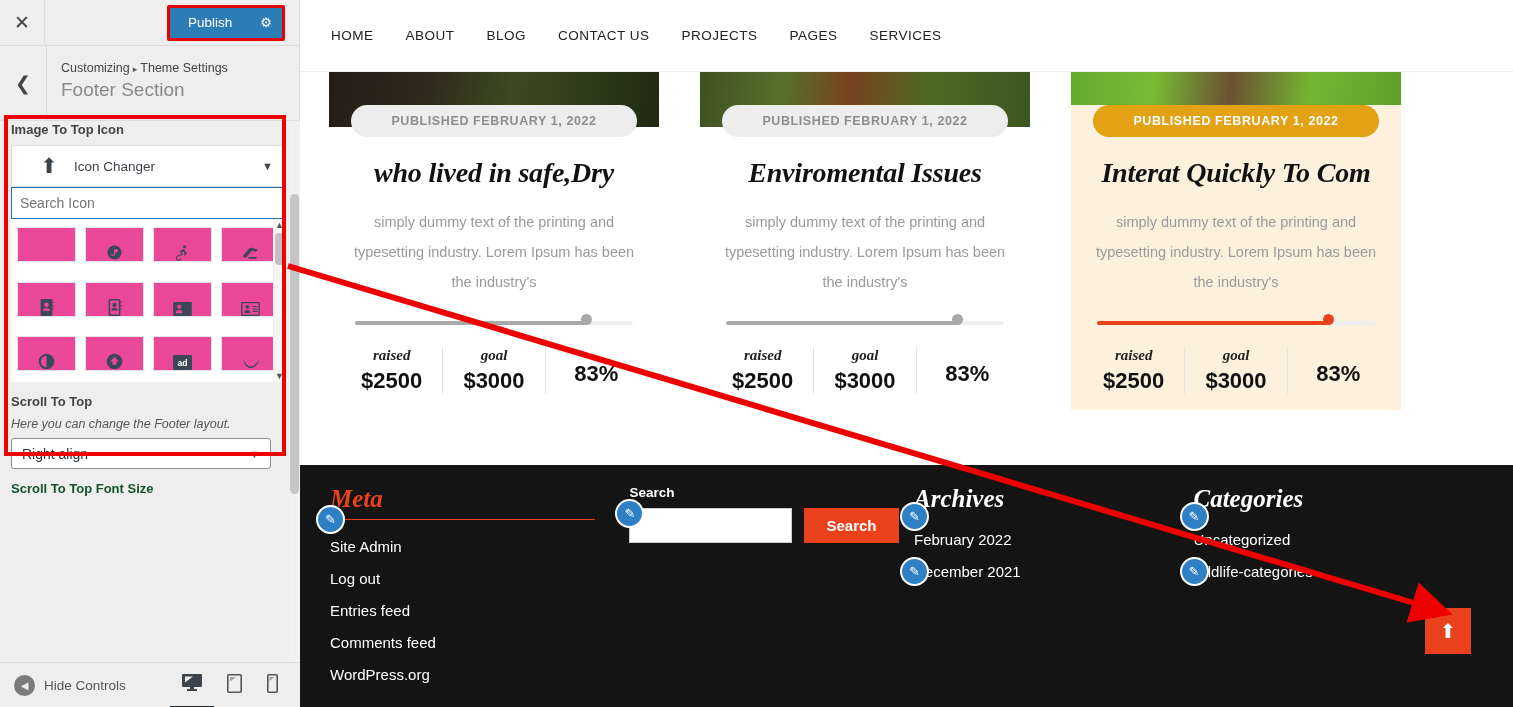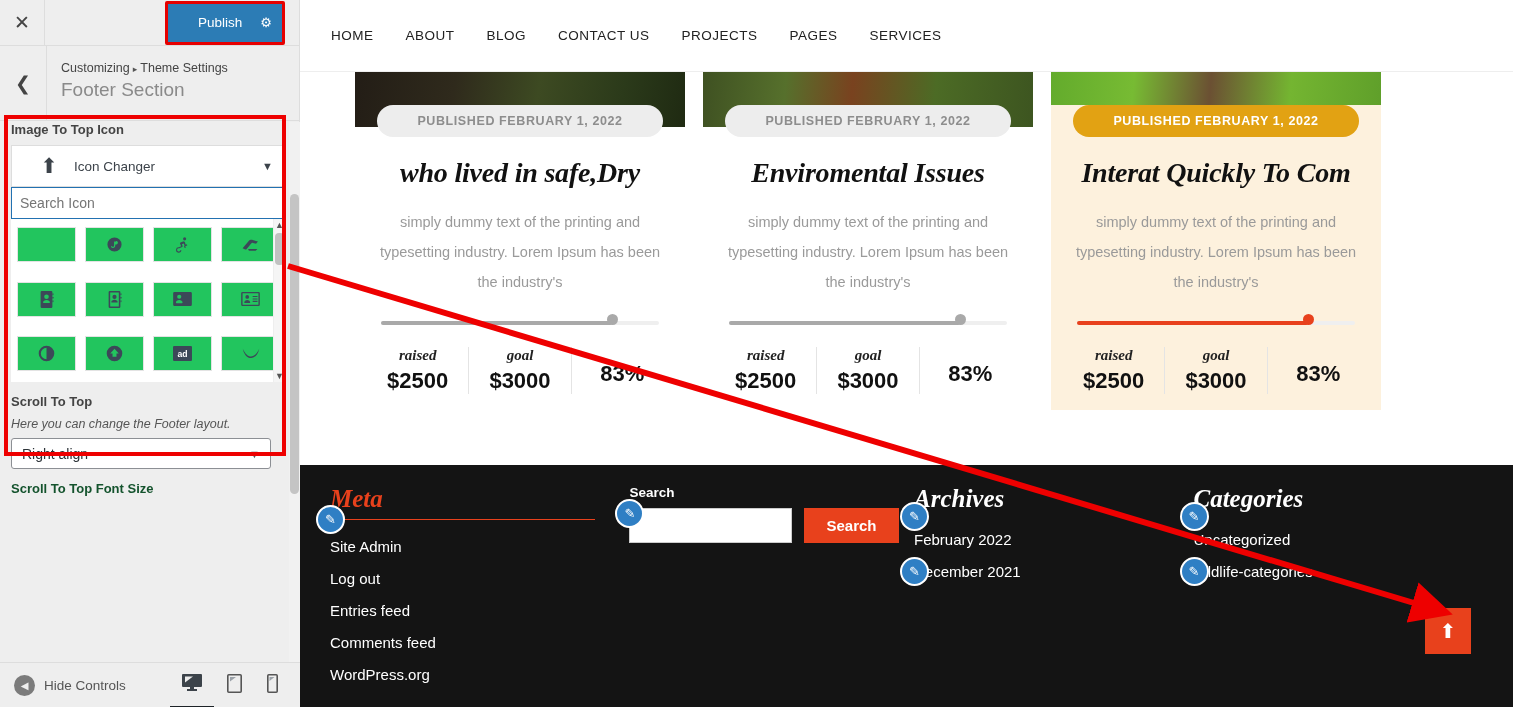--- a/index.html
+++ b/index.html
@@ -32,22 +32,22 @@
   }
   .cz-publish-wrap {
     margin-left: auto; margin-right: 14px;
     position: relative;
     border: 3px solid #e60000;
     border-radius: 2px;
   }
   .cz-publish {
     display: flex; align-items: center;
     background: #2c7cb5; color: #fff;
-    height: 38px; padding: 0 10px 0 30px;
-    font-size: 13.5px; cursor: pointer;
+    height: 30px; padding: 0 10px 0 18px;
+    font-size: 13.5px; cursor: pointer; gap: 10px;
   }
   .cz-publish .lbl { margin-right: 18px; }
   .cz-gear { font-size: 13px; }
 
   .cz-header {
     height: 75px; display: flex; align-items: stretch;
     background: #eee; border-bottom: 1px solid #ddd;
   }
   .cz-back {
     width: 47px; display: flex; align-items: center; justify-content: center;
@@ -120,22 +120,22 @@
     padding: 0 8px; font-size: 14px; color: #777;
     outline: none; font-family: "Liberation Sans", sans-serif;
   }
   .icon-grid-wrap { position: relative; background: #fff; }
   .icon-grid {
     display: grid; grid-template-columns: repeat(4, 1fr);
     gap: 9px; padding: 8px 6px 0 6px;
     background: #fff; height: 163px; overflow: hidden;
   }
   .icon-cell {
-    border: 1px solid #e3e3e3; background: #22c55e;
-    height: 35px; display: flex; align-items: center; justify-content: center;
+    border: 1px solid #e3e3e3; background: #ec4899;
+    height: 35px; display: flex; align-items: flex-end; justify-content: center;
     cursor: pointer;
   }
   .icon-cell svg { fill: #3c4858; }
   .grid-sb-track {
     position: absolute; right: 0px; top: 0; width: 13px; height: 163px;
     background: #f5f5f5; border-left: 1px solid #eee;
   }
   .grid-sb-up, .grid-sb-dn {
     position: absolute; right: 1px; font-size: 9px; color: #555; cursor: pointer;
     width: 11px; text-align: center;
@@ -195,21 +195,21 @@
     padding-left: 15px; gap: 0px;
     border-bottom: 1px solid #eee;
   }
   .site-nav a {
     font-size: 13.5px; letter-spacing: .5px;
     color: #222; text-decoration: none;
     font-weight: 500; padding: 0 16px;
     font-family: "Liberation Sans Narrow","Liberation Sans", sans-serif;
   }
   .cards {
-    display: flex; gap: 18px; padding: 0 55px; margin-top: 0px;
+    display: flex; gap: 41px; padding: 0 29px; margin-top: 0px;
     align-items: flex-start;
   }
   .card { width: 330px; position: relative; }
   .card-img {
     height: 55px; width: 100%;
     background: linear-gradient(100deg,#231d16 0%,#2f2a1c 30%,#3d4a22 55%,#2b3a1a 80%,#1f2a12 100%);
     background-size: cover;
   }
   .card:nth-child(2) .card-img {
     background: linear-gradient(95deg,#3f5122 0%,#56702c 25%,#79421f 45%,#4c6b25 70%,#3d5520 100%);

